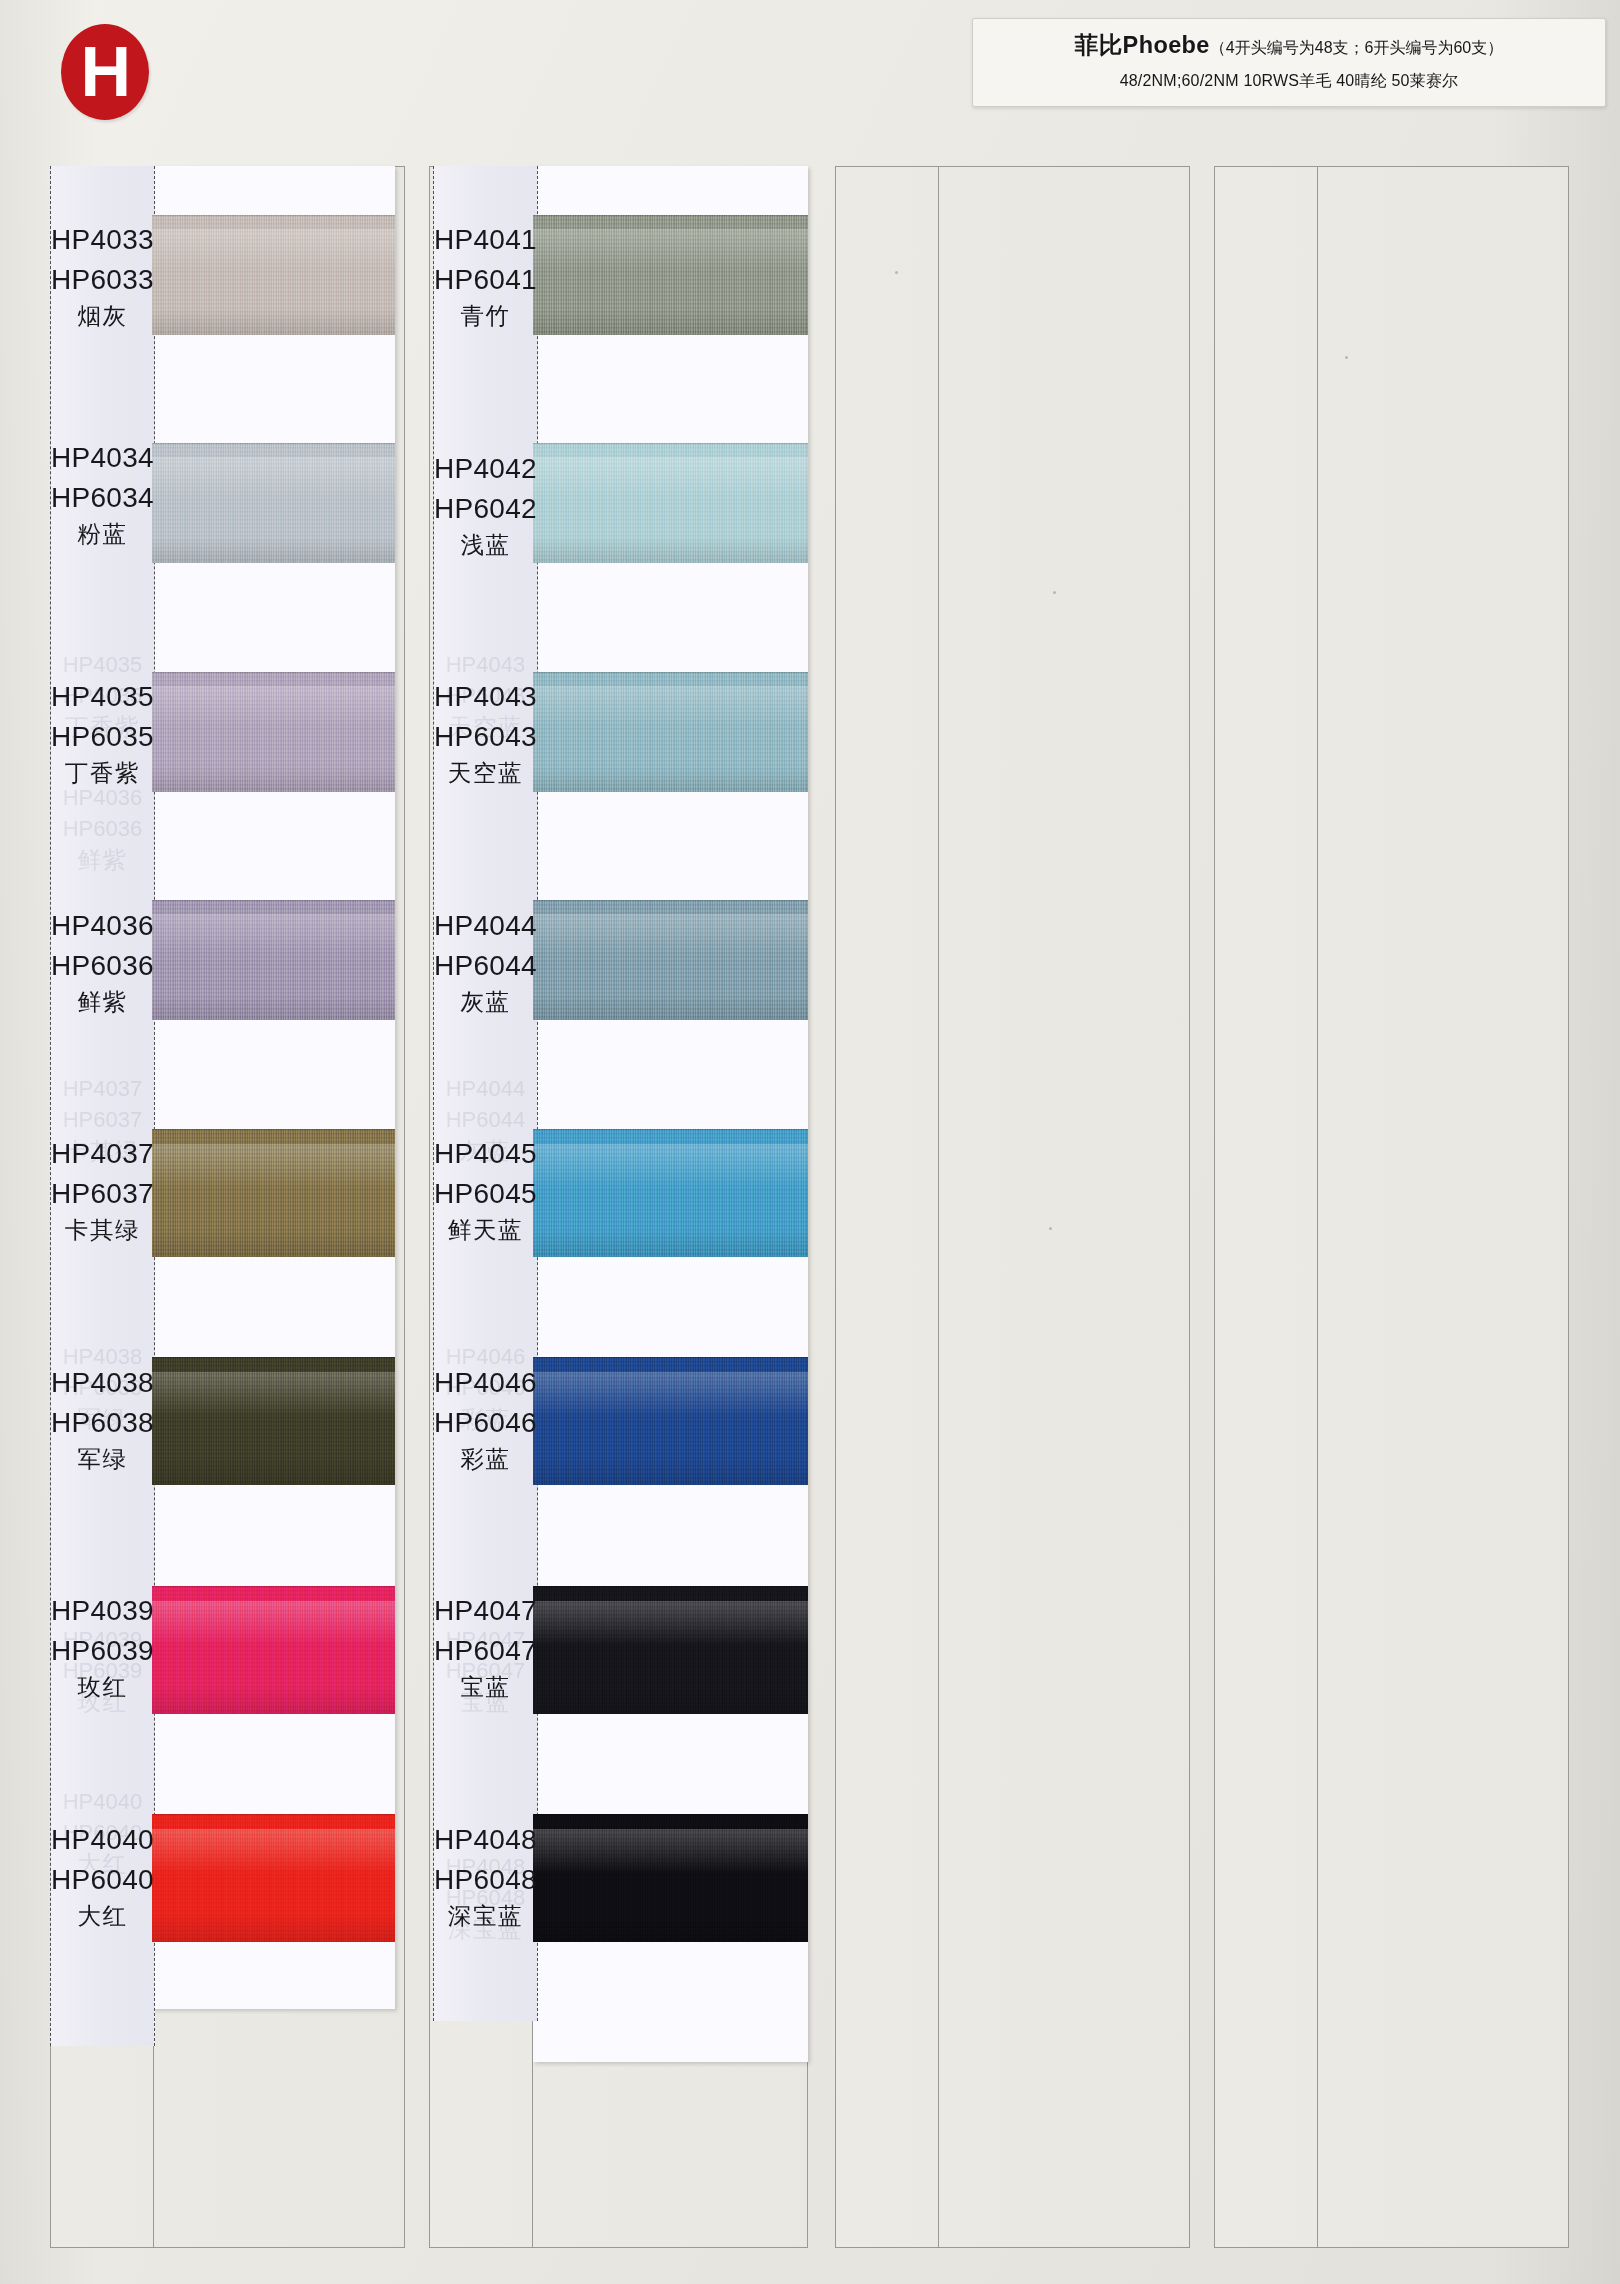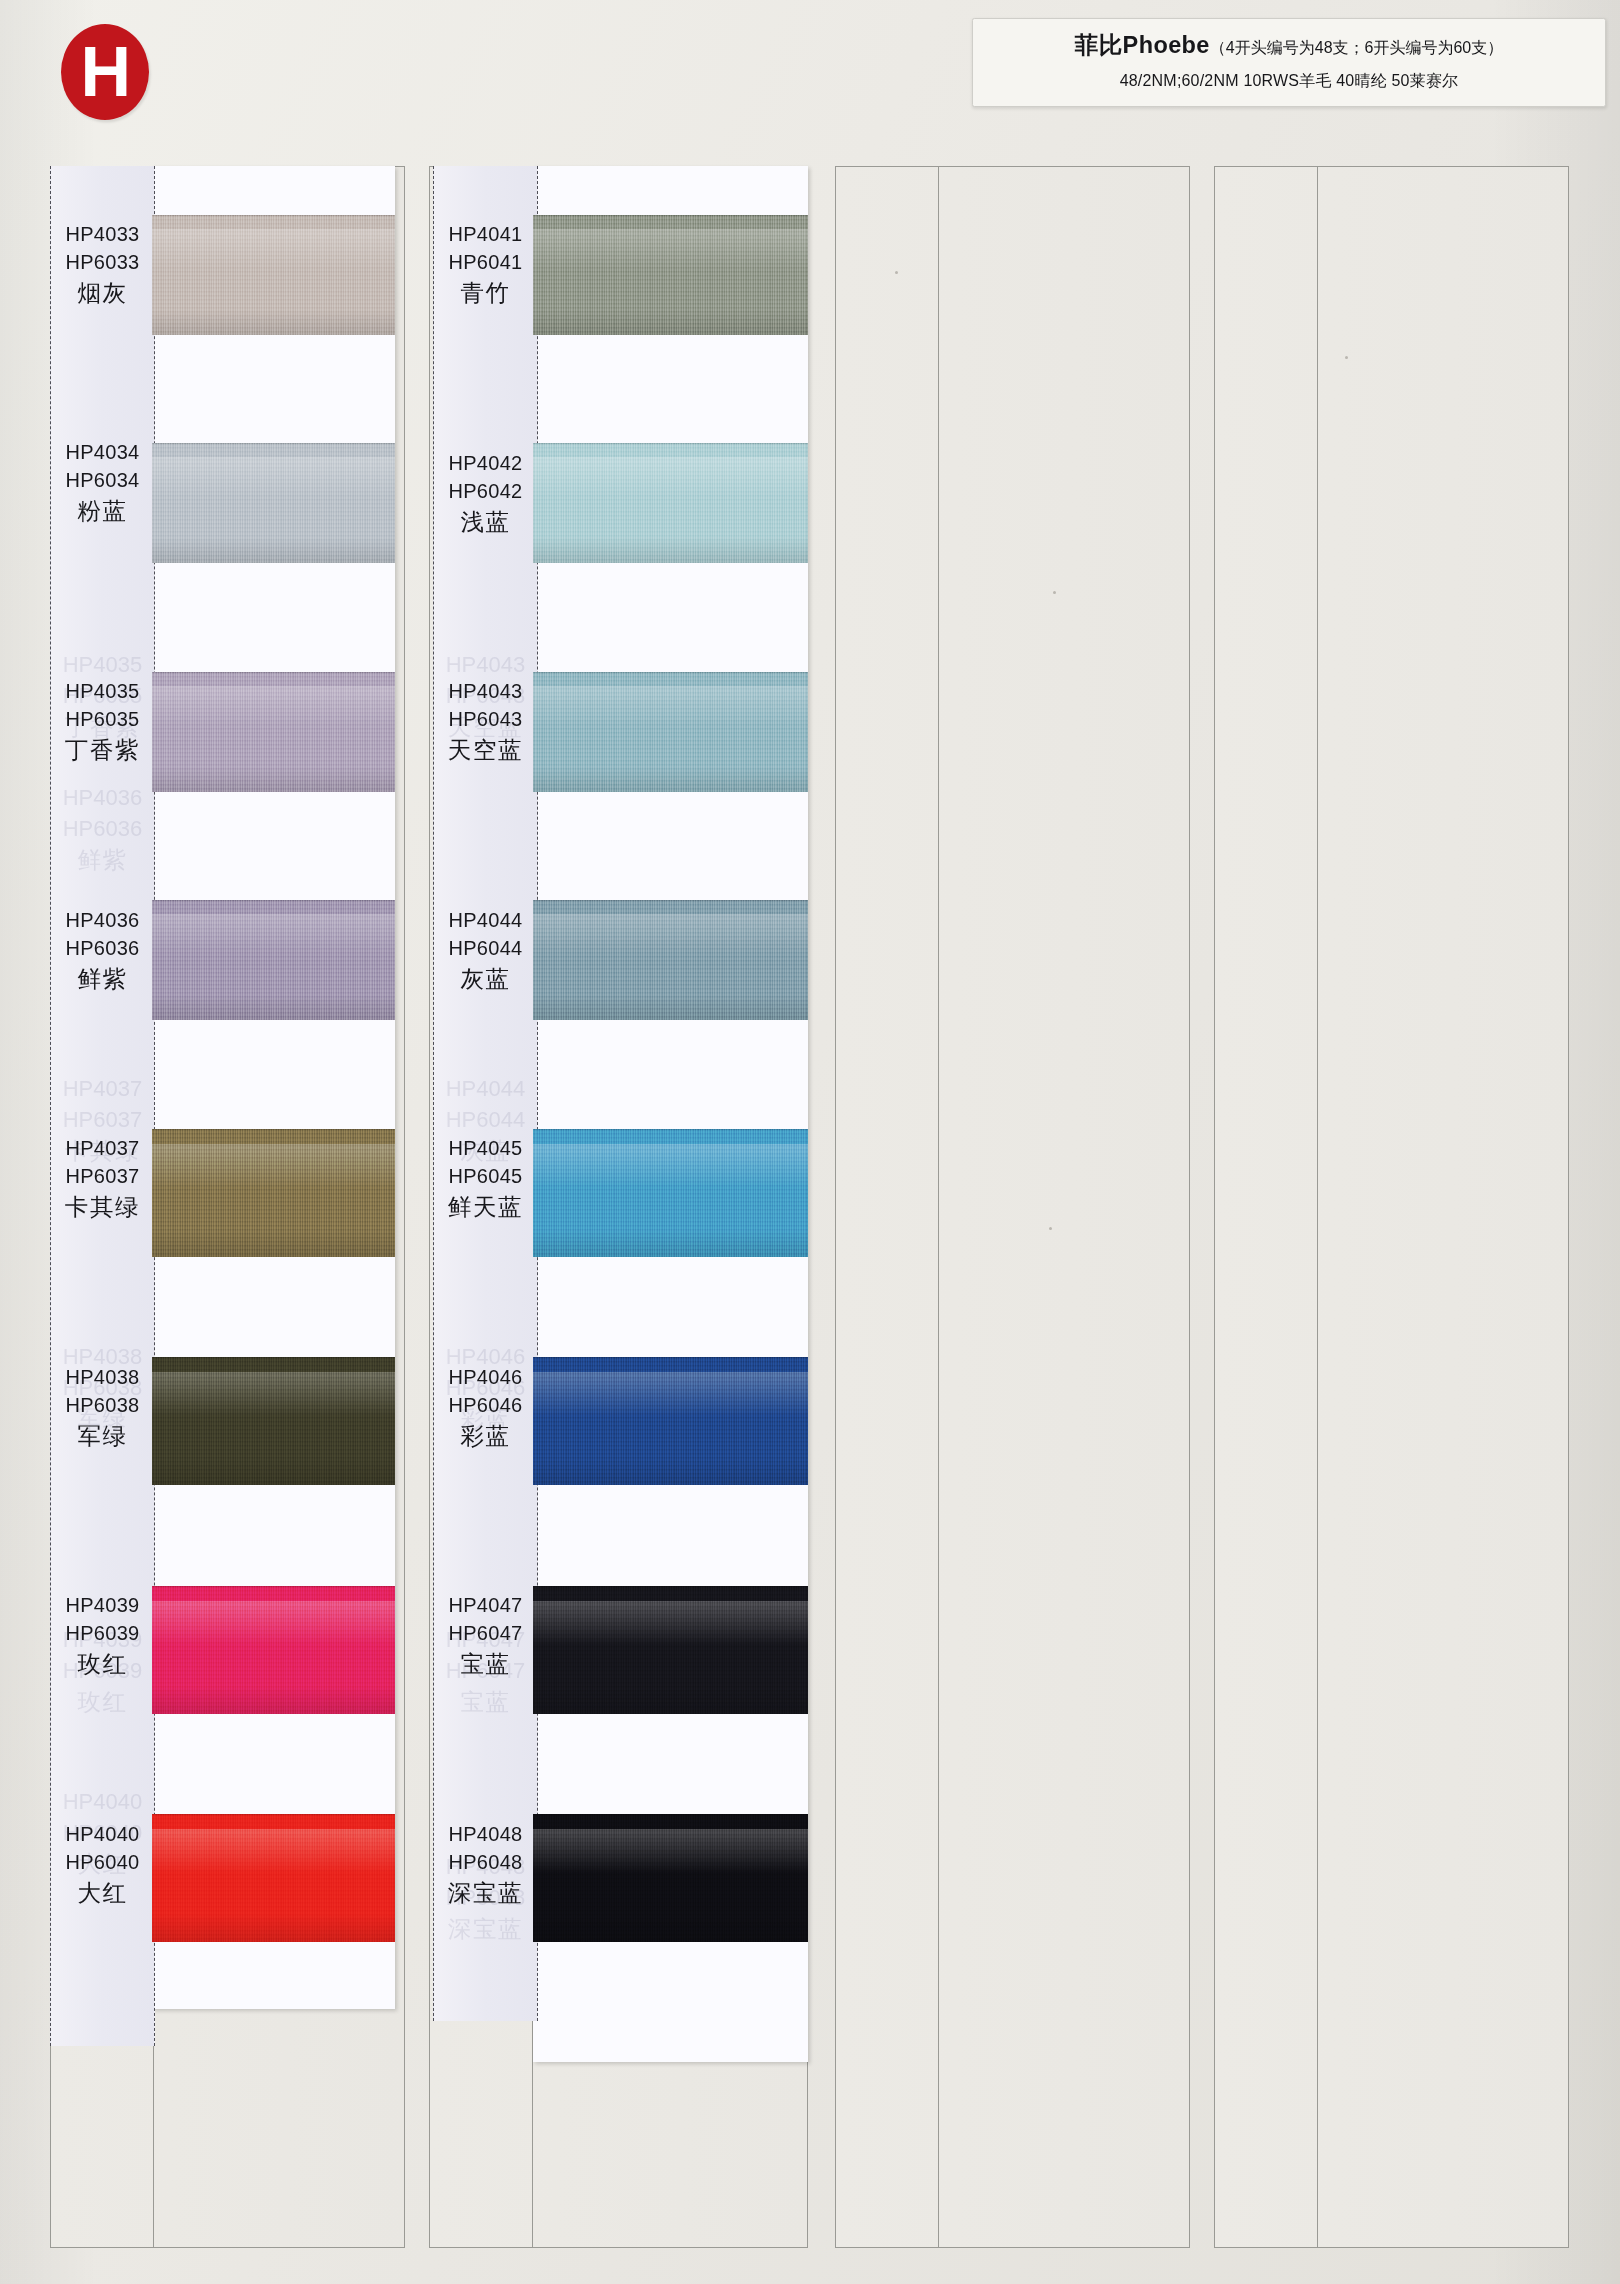--- a/index.html
+++ b/index.html
@@ -117,21 +117,21 @@
     background:linear-gradient(to bottom,rgba(0,0,0,0),rgba(0,0,0,.13));
     pointer-events:none;
   }
 
   
   .label-block{
     position:absolute;left:0;right:0;
     text-align:center;color:#18181c;
     line-height:1.42;
   }
-  .label-block .code{font-size:20px;letter-spacing:0.3px;white-space:nowrap;}
+  .label-block .code{font-size:28px;letter-spacing:0.3px;white-space:nowrap;}
   .label-block .cname{font-size:23.5px;letter-spacing:1.6px;white-space:nowrap;
     font-family:"DejaVu Sans","Liberation Sans",sans-serif;}
 
   
   .ghost{
     position:absolute;left:0;right:0;text-align:center;
     color:rgba(95,95,130,.13);line-height:1.42;pointer-events:none;
   }
   .ghost .code{font-size:22px;}
   .ghost .cname{font-size:23.5px;letter-spacing:1.6px;

